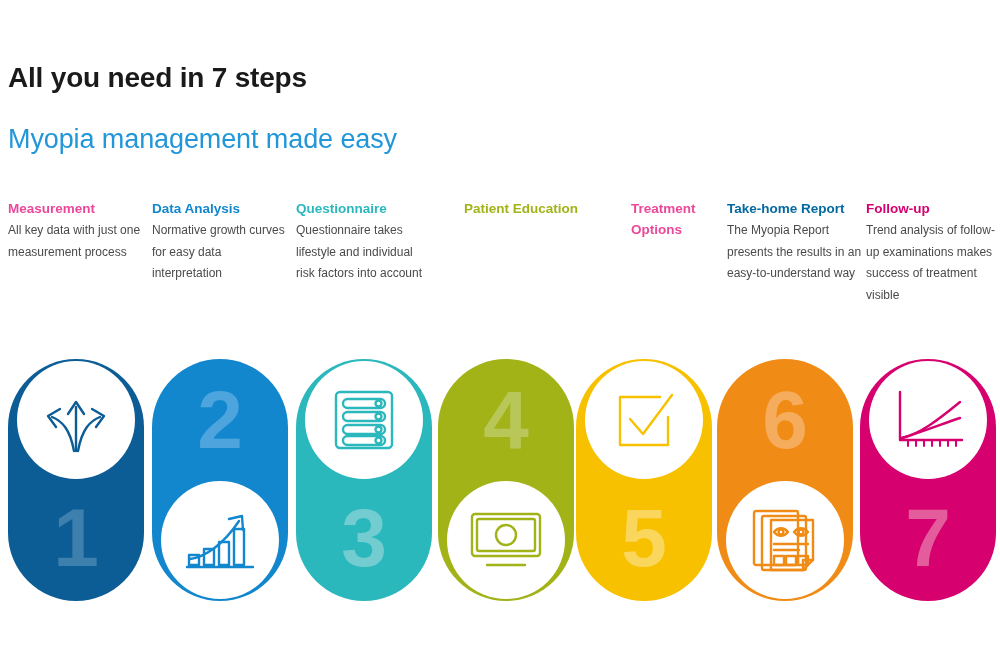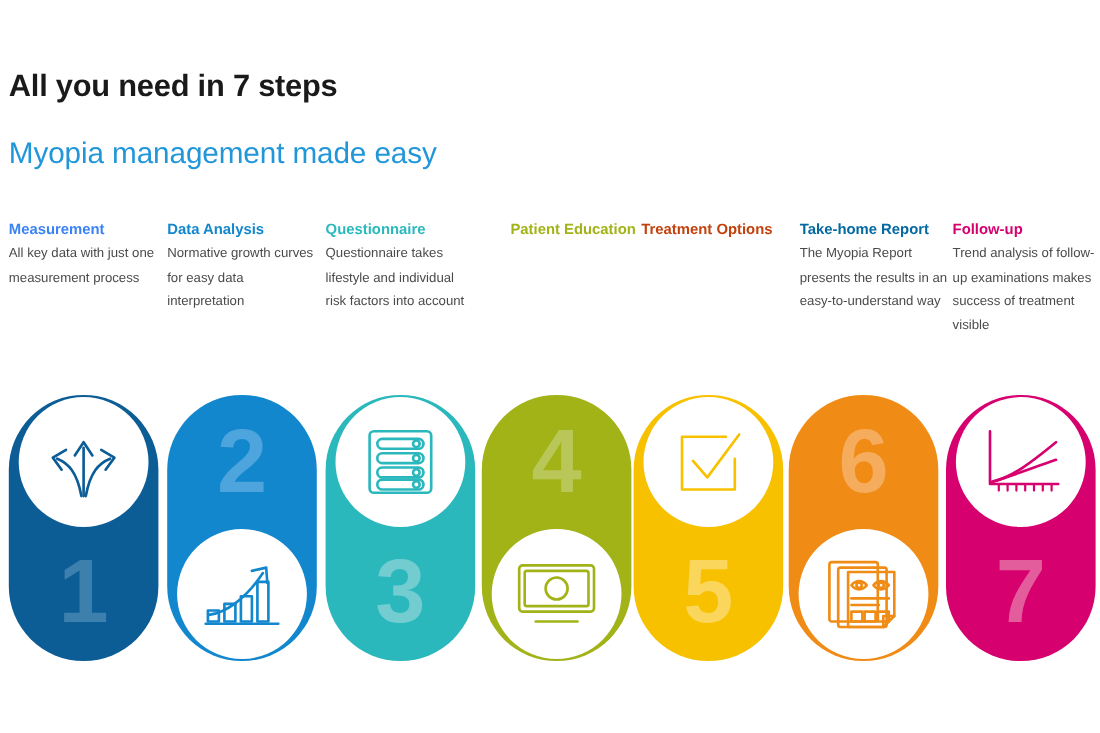--- a/index.html
+++ b/index.html
@@ -110,36 +110,36 @@
 </head>
 <body>
 
 <div class="page">
 
   <div class="title" style="color: rgb(26, 26, 26);">All you need in 7 steps</div>
   <div class="subtitle" style="color: rgb(33, 150, 217);">Myopia management made easy</div>
 
   <div class="columns">
       <div class="col" style="left: 8px;">
-        <div class="col-head" style="color: #3b82f6;">Measurement</div>
+        <div class="col-head" style="color: #ec4899;">Measurement</div>
         <div class="col-body">All key data with just one measurement process</div>
       </div>
       <div class="col" style="left: 152px;">
         <div class="col-head" style="color: rgb(18, 135, 206);">Data Analysis</div>
         <div class="col-body">Normative growth curves for easy data interpretation</div>
       </div>
       <div class="col" style="left: 296px;">
         <div class="col-head" style="color: rgb(43, 184, 189);">Questionnaire</div>
         <div class="col-body">Questionnaire takes lifestyle and individual risk factors into account</div>
       </div>
       <div class="col" style="left: 464px;">
         <div class="col-head" style="color: rgb(162, 179, 24);">Patient Education</div>
       </div>
       <div class="col" style="left: 583px;">
-        <div class="col-head" style="color: #c2410c;">Treatment Options</div>
+        <div class="col-head" style="color: #ec4899; margin-left: 48px;">Treatment Options</div>
       </div>
       <div class="col" style="left: 727px;">
         <div class="col-head" style="color: #0369a1;">Take-home Report</div>
         <div class="col-body">The Myopia Report presents the results in an easy-to-understand way</div>
       </div>
       <div class="col" style="left: 866px;">
         <div class="col-head" style="color: rgb(214, 0, 110);">Follow-up</div>
         <div class="col-body">Trend analysis of follow-up examinations makes success of treatment visible</div>
       </div>
     </div>

